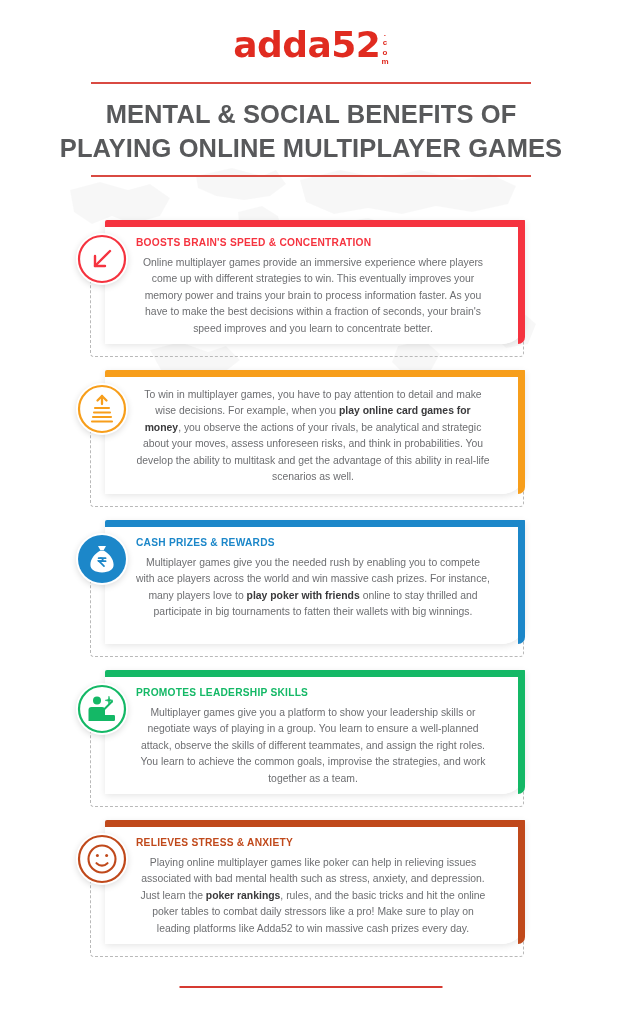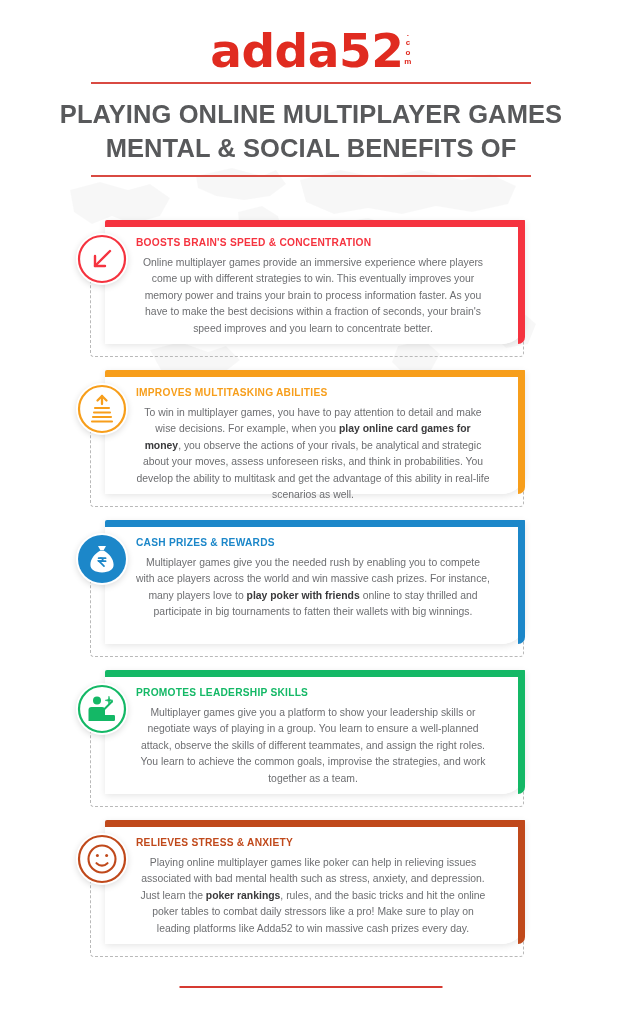--- a/index.html
+++ b/index.html
@@ -37,21 +37,21 @@
     padding-top: 27px;
     height: 72px;
   }
   .logo {
     display: inline-flex;
     align-items: flex-start;
     color: #E02B20;
     line-height: 1;
   }
   .logo-main {
-    font-size: 47px;
+    font-size: 36px;
     font-weight: 700;
     letter-spacing: -0.5px;
     font-family: "DejaVu Sans", sans-serif;
   }
   .logo-dotcom {
     display: flex;
     flex-direction: column;
     font-size: 8px;
     font-weight: 700;
     line-height: 1.18;
@@ -214,22 +214,22 @@
         <span>c</span>
         <span>o</span>
         <span>m</span>
       </span>
     </span>
   </div>
 
   <div class="rule rule-top"></div>
 
   <h1 class="title">
+    <span class="title-line">MENTAL &amp; SOCIAL BENEFITS OF</span>
     <span class="title-line">PLAYING ONLINE MULTIPLAYER GAMES</span>
-    <span class="title-line">MENTAL &amp; SOCIAL BENEFITS OF</span>
   </h1>
 
   <div class="rule rule-bottom"></div>
 
   <div id="cards">
       <div class="card-block">
     <div class="ghost"></div>
     <div class="card">
       <div class="accent-top" style="background:#F5333F"></div>
       <div class="accent-right" style="background:#F5333F"></div>
@@ -247,21 +247,20 @@
            </g>
           </svg>
         </div>
   </div>
       <div class="card-block">
     <div class="ghost"></div>
     <div class="card">
       <div class="accent-top" style="background:#F79E1B"></div>
       <div class="accent-right" style="background:#F79E1B"></div>
       <div class="card-inner">
-        <div class="card-heading" style="color:#F79E1B">IMPROVES MULTITASKING ABILITIES</div>
         <div class="card-body">To win in multiplayer games, you have to pay attention to detail and make wise decisions. For example, when you <b>play online card games for money</b>, you observe the actions of your rivals, be analytical and strategic about your moves, assess unforeseen risks, and think in probabilities. You develop the ability to multitask and get the advantage of this ability in real-life scenarios as well.</div>
       </div>
     </div>
     <div class="badge">
           <svg width="52" height="52" viewBox="0 0 52 52">
             <circle cx="26" cy="26" r="23" fill="none" stroke="#F79E1B" stroke-width="2.2"></circle>
             <g stroke="#F79E1B" fill="none" stroke-width="2.1" stroke-linecap="round">
              <path d="M26 13 L26 21" stroke-width="2.3"></path>
              <path d="M21.5 17.5 L26 13 L30.5 17.5" stroke-width="2.3" stroke-linejoin="round"></path>
              <path d="M19 25 H33"></path>

